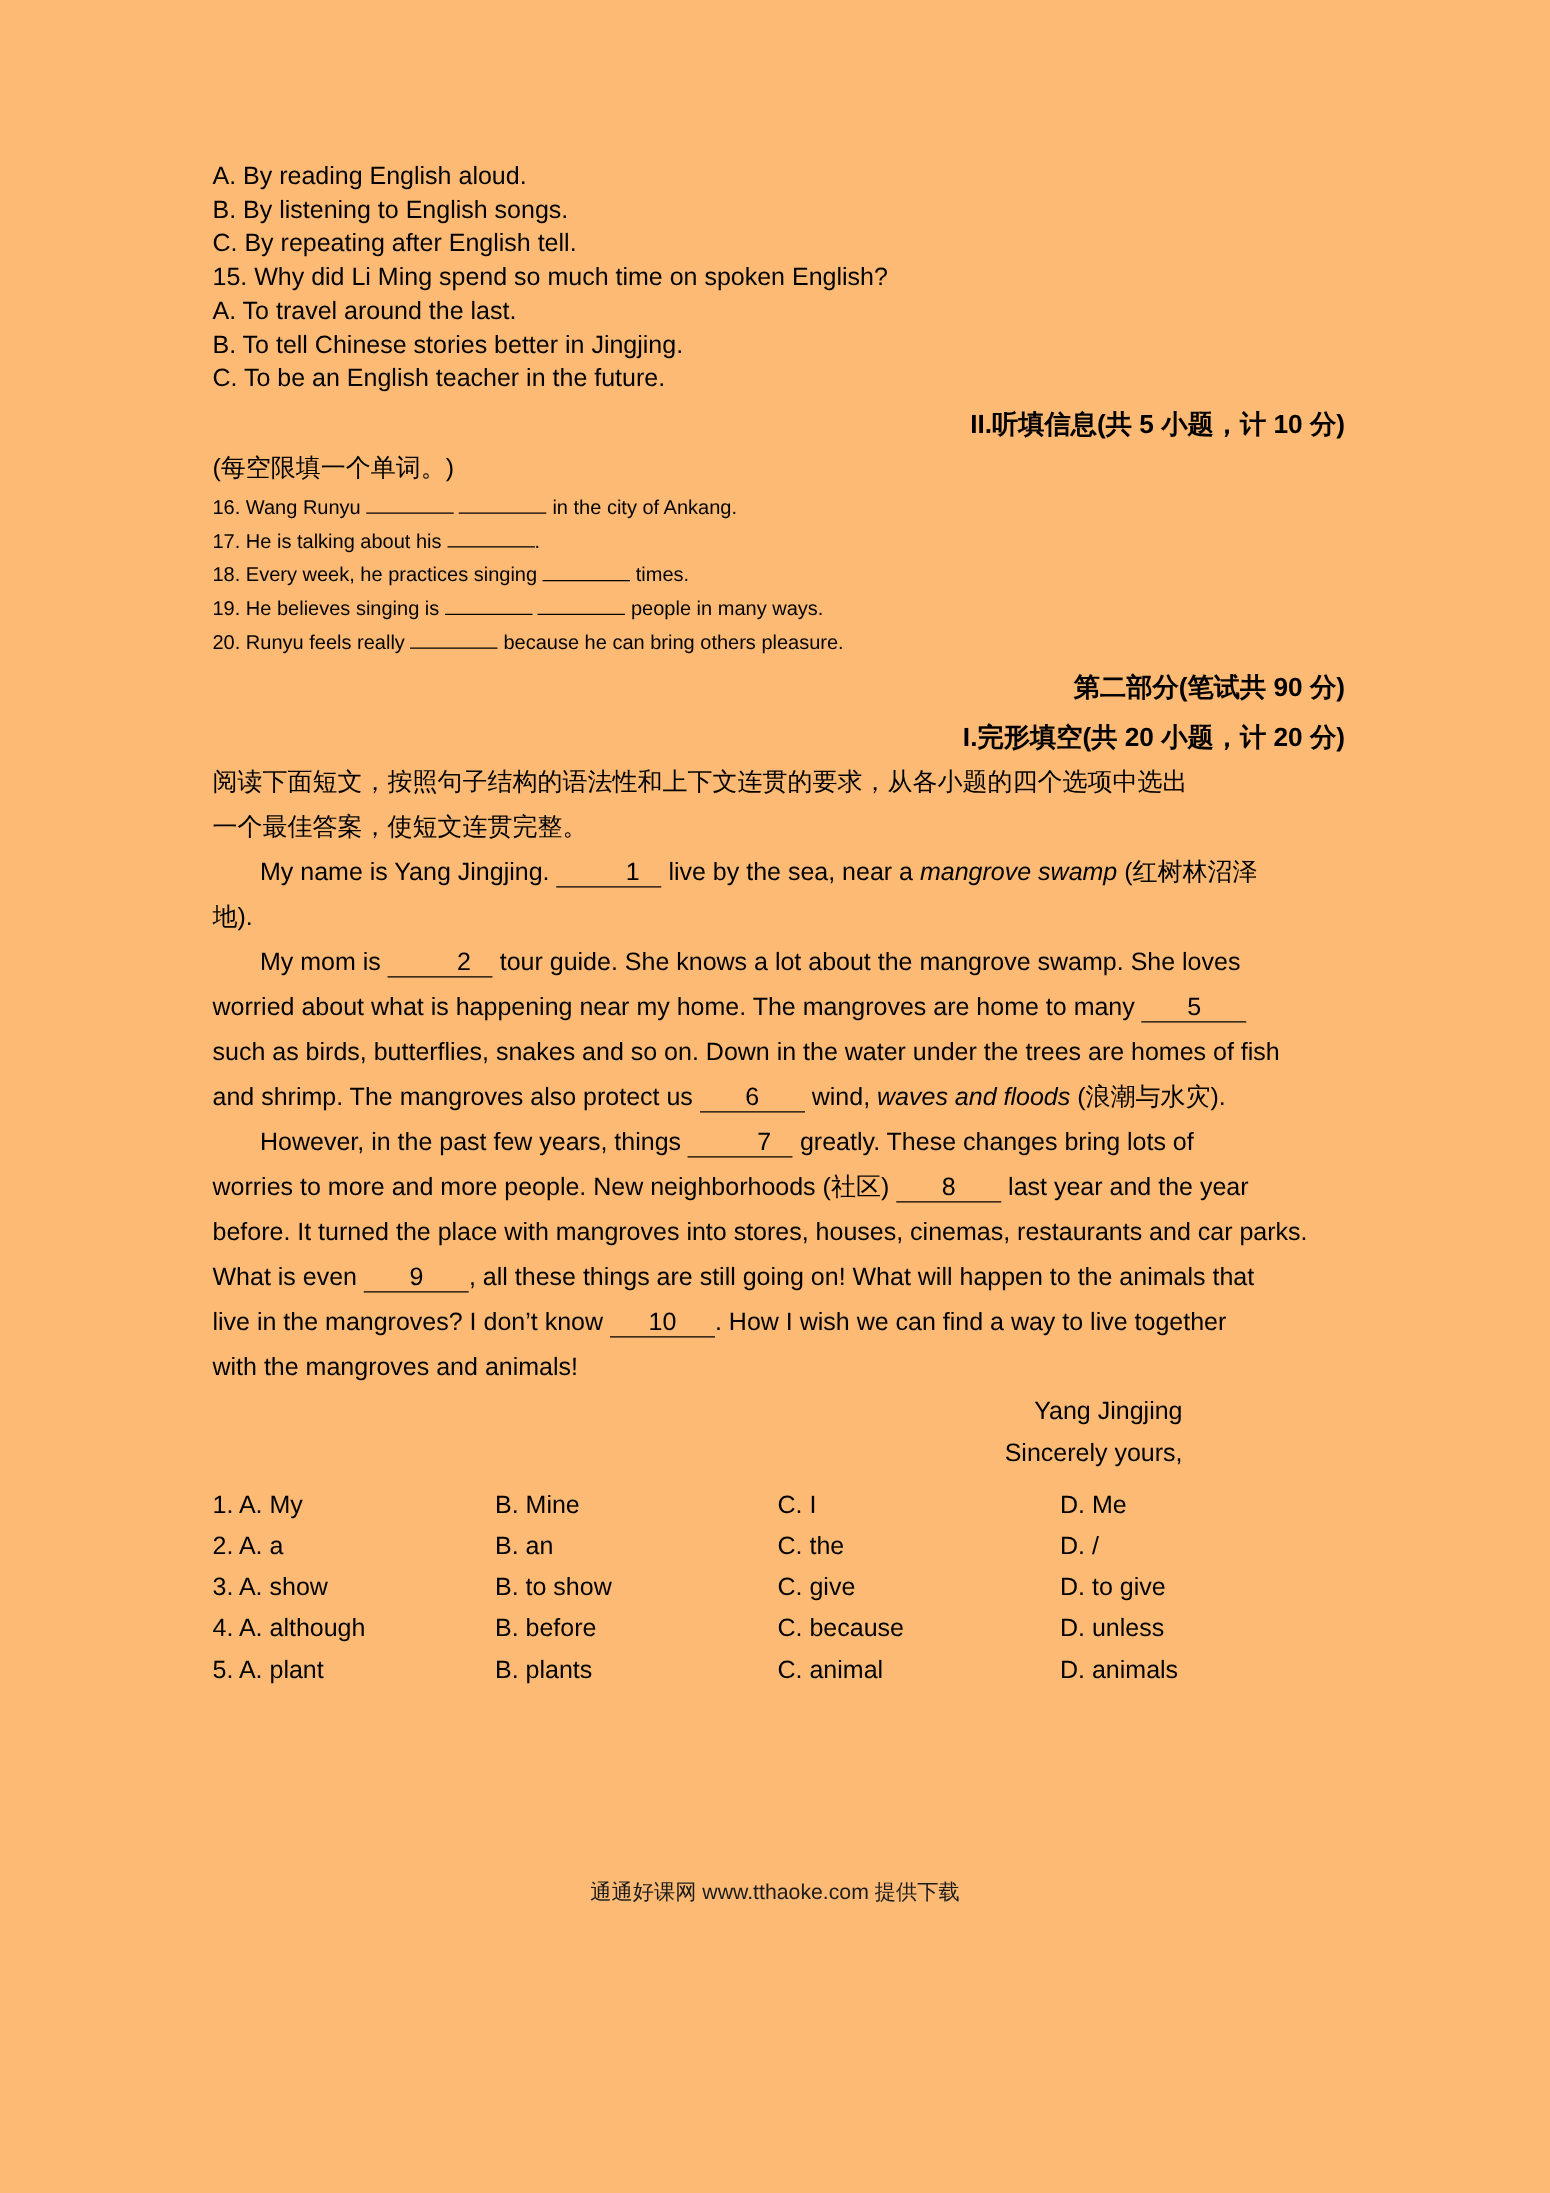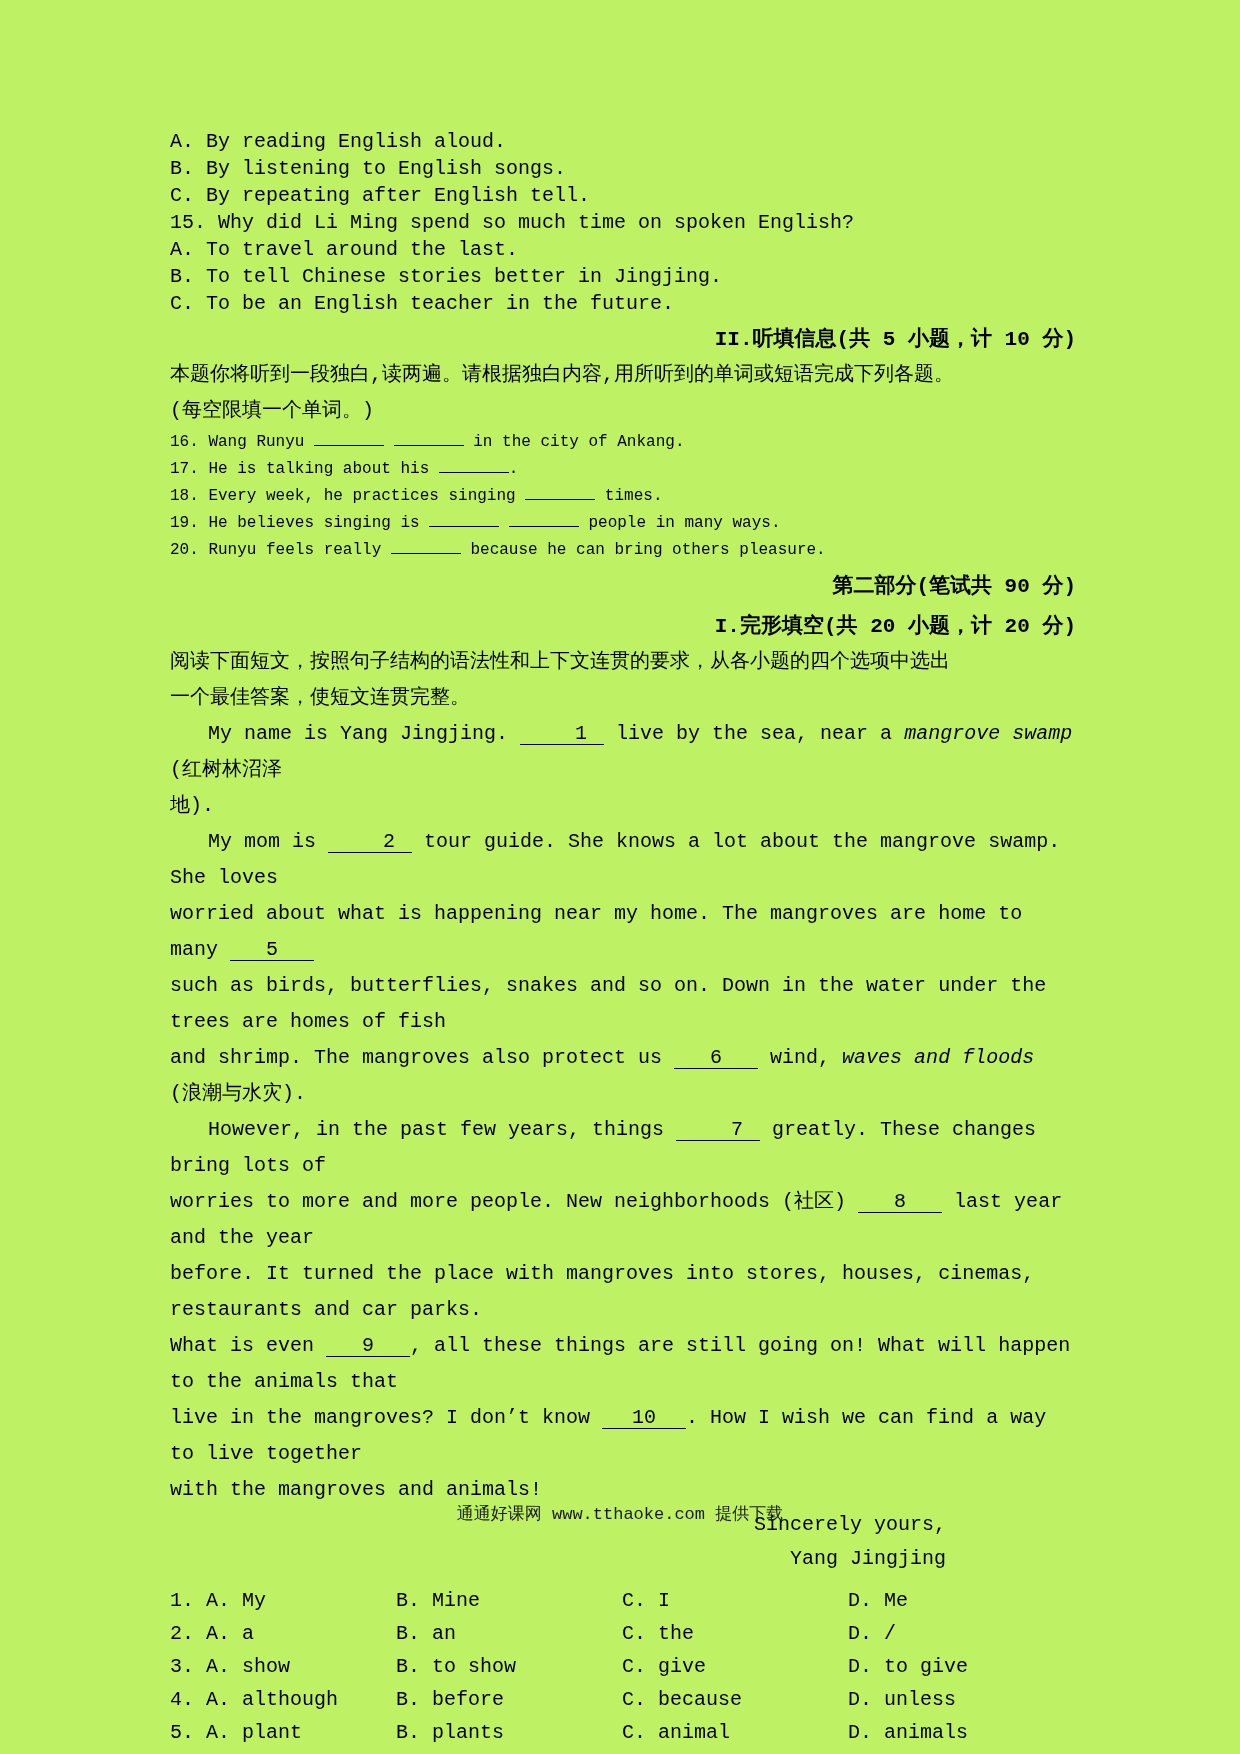--- a/index.html
+++ b/index.html
@@ -1,22 +1,22 @@
 <!DOCTYPE html>
 <html><head>
 <meta charset="utf-8">
 <style>
   * { box-sizing: border-box; }
   html, body { margin: 0; padding: 0; background: #ffffff; }
   .page {
     position: relative;
     width: 1240px;
     height: 1754px;
-    background: #bef264;
-    font-family: Liberation Mono, monospace;
+    background: #fdba74;
+    font-family: Liberation Sans, sans-serif;
     color: #000;
     overflow: hidden;
   }
   .content {
     position: absolute;
     left: 170px;
     top: 128px;
     width: 906px;
   }
   .line { font-size: 20px; line-height: 27px; }
@@ -80,21 +80,20 @@
         <div class="line">C. By repeating after English tell.</div>
         <div class="line">15. Why did Li Ming spend so much time on spoken English?</div>
         <div class="line">A. To travel around the last.</div>
         <div class="line">B. To tell Chinese stories better in Jingjing.</div>
         <div class="line">C. To be an English teacher in the future.</div>
       </div>
 
     <h3 class="heading">II.听填信息(共 5 小题，计 10 分)</h3>
 
     <div id="blk-instr2">
-        <div class="instr">本题你将听到一段独白,读两遍。请根据独白内容,用所听到的单词或短语完成下列各题。</div>
         <div class="instr">(每空限填一个单词。)</div>
       </div>
 
     <div id="blk-fillqs">
         <div class="fillq-line">16. Wang Runyu <span class="blank"></span> <span class="blank"></span> in the city of Ankang.</div>
         <div class="fillq-line">17. He is talking about his <span class="blank"></span>.</div>
         <div class="fillq-line">18. Every week, he practices singing <span class="blank"></span> times.</div>
         <div class="fillq-line">19. He believes singing is <span class="blank"></span> <span class="blank"></span> people in many ways.</div>
         <div class="fillq-line">20. Runyu feels really <span class="blank"></span> because he can bring others pleasure.</div>
       </div>
@@ -117,22 +116,22 @@
         <div class="pline">and shrimp. The mangroves also protect us <span class="blank numbered">6</span> wind, <em>waves and floods</em> (浪潮与水灾).</div>
         <div class="pline indent">However, in the past few years, things <span class="blank numbered">7</span> greatly. These changes bring lots of</div>
         <div class="pline">worries to more and more people. New neighborhoods (社区) <span class="blank numbered">8</span> last year and the year</div>
         <div class="pline">before. It turned the place with mangroves into stores, houses, cinemas, restaurants and car parks.</div>
         <div class="pline">What is even <span class="blank numbered">9</span>, all these things are still going on! What will happen to the animals that</div>
         <div class="pline">live in the mangroves? I don’t know <span class="blank numbered">10</span>. How I wish we can find a way to live together</div>
         <div class="pline">with the mangroves and animals!</div>
       </div>
 
     <div id="blk-closing">
+        <div class="closing-line">Yang Jingjing</div>
         <div class="closing-line">Sincerely yours,</div>
-        <div class="closing-line">Yang Jingjing</div>
       </div>
 
     <div id="blk-options" class="options-grid">
         <div class="opt-cell">1. A. My</div>
         <div class="opt-cell">B. Mine</div>
         <div class="opt-cell">C. I</div>
         <div class="opt-cell">D. Me</div>
         <div class="opt-cell">2. A. a</div>
         <div class="opt-cell">B. an</div>
         <div class="opt-cell">C. the</div>

